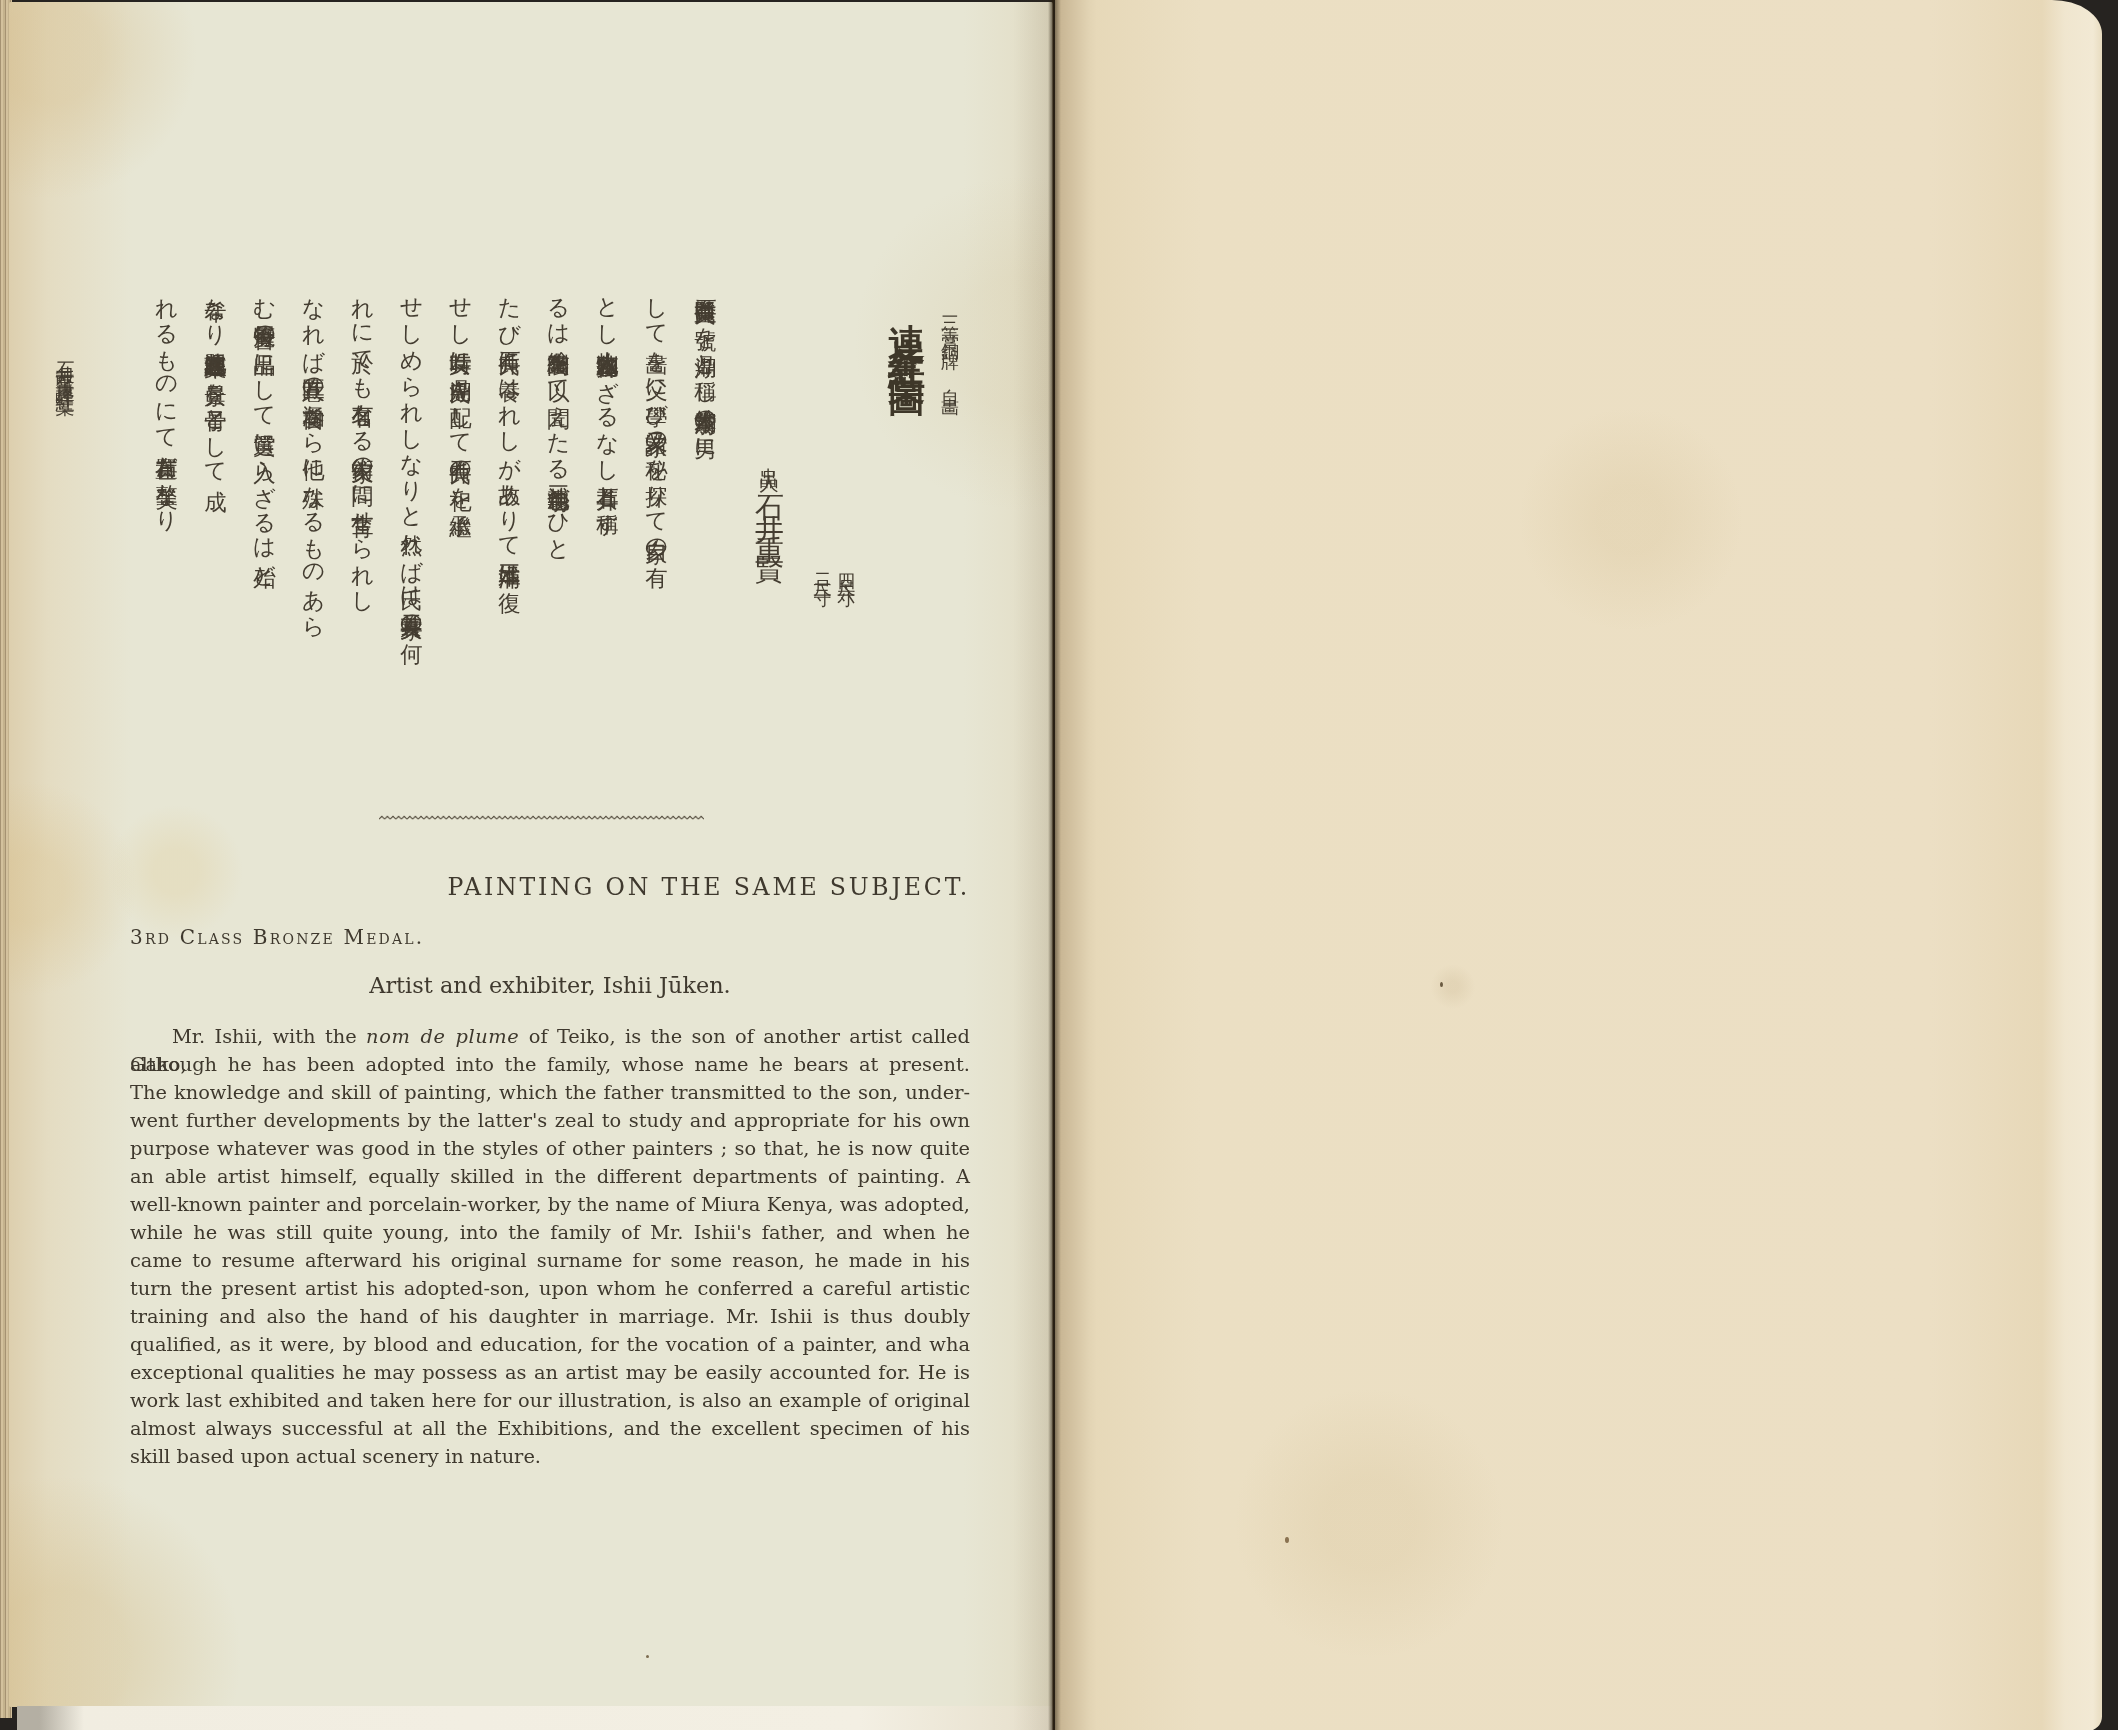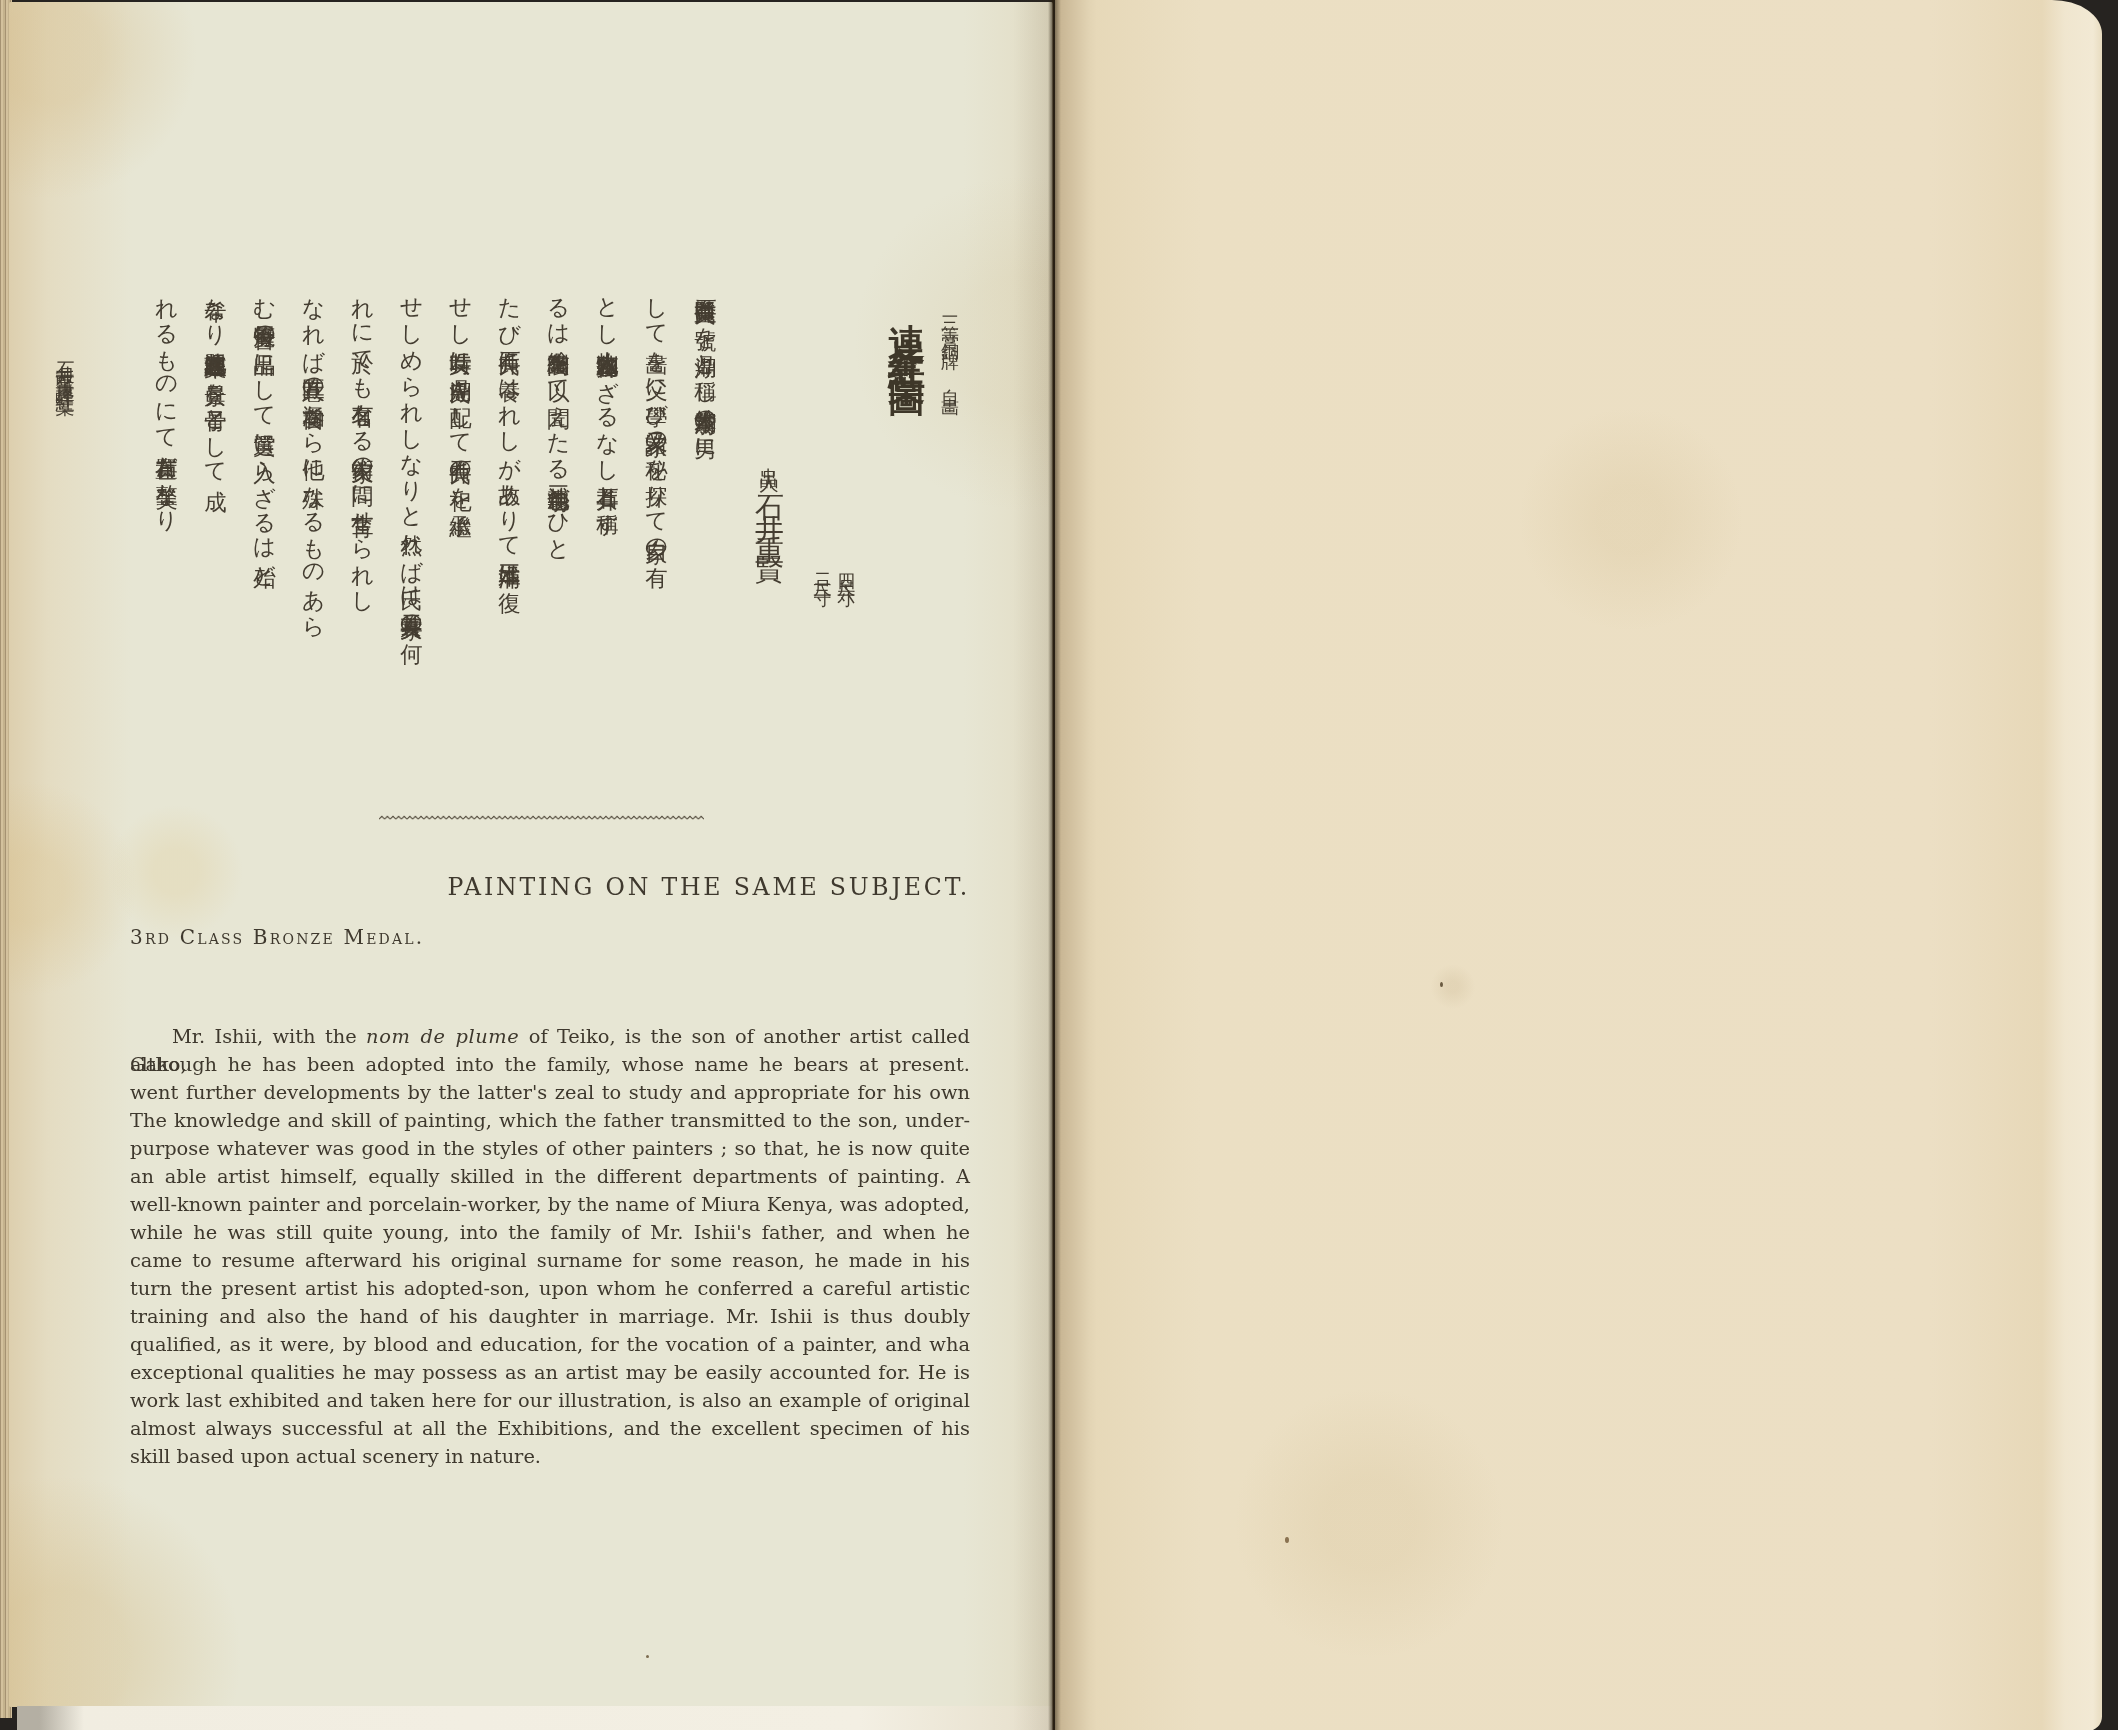--- a/index.html
+++ b/index.html
@@ -146,30 +146,31 @@
         <pattern id="zz" width="10" height="14" patternUnits="userSpaceOnUse">
           <path d="M0 9 L5 4 L10 9" fill="none" stroke="#4b4335" stroke-width="1.8"></path>
         </pattern>
       </defs>
       <rect width="580" height="14" fill="url(#zz)"></rect>
     </svg>
   </div>
 
   <div class="en en-heading">PAINTING ON THE SAME SUBJECT.</div>
   <div class="en en-sub">3rd Class Bronze Medal.</div>
+  <div class="en en-byline">Artist and exhibiter, Ishii Jūken.</div>
 
   <div class="en para">
     <div class="para-line first"><span>Mr. Ishii, with the </span><i>nom de plume</i><span> of Teiko, is the son of another artist called Gako,</span></div>
     <div class="para-lines">
 
         <div class="para-line">although he has been adopted into the family, whose name he bears at present.</div>
 
+        <div class="para-line">The knowledge and skill of painting, which the father transmitted to the son, under-</div>
+
         <div class="para-line">went further developments by the latter's zeal to study and appropriate for his own</div>
-
-        <div class="para-line">The knowledge and skill of painting, which the father transmitted to the son, under-</div>
 
         <div class="para-line">purpose whatever was good in the styles of other painters ; so that, he is now quite</div>
 
         <div class="para-line">an able artist himself, equally skilled in the different departments of painting.  A</div>
 
         <div class="para-line">well-known painter and porcelain-worker, by the name of Miura Kenya, was adopted,</div>
 
         <div class="para-line">while he was still quite young, into the family of Mr. Ishii's father, and when he</div>
 
         <div class="para-line">came to resume afterward his original surname for some reason, he made in his</div>

